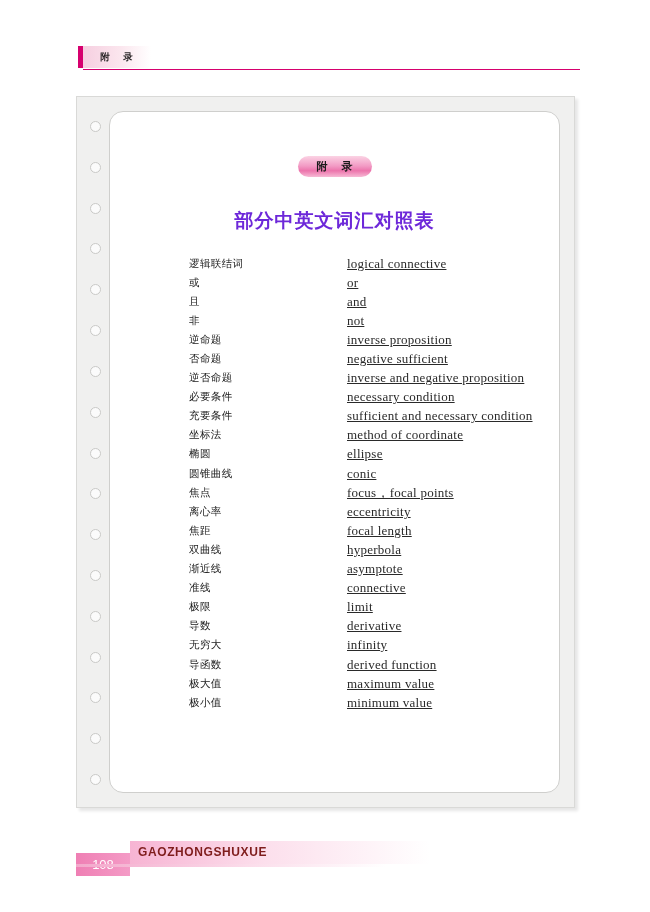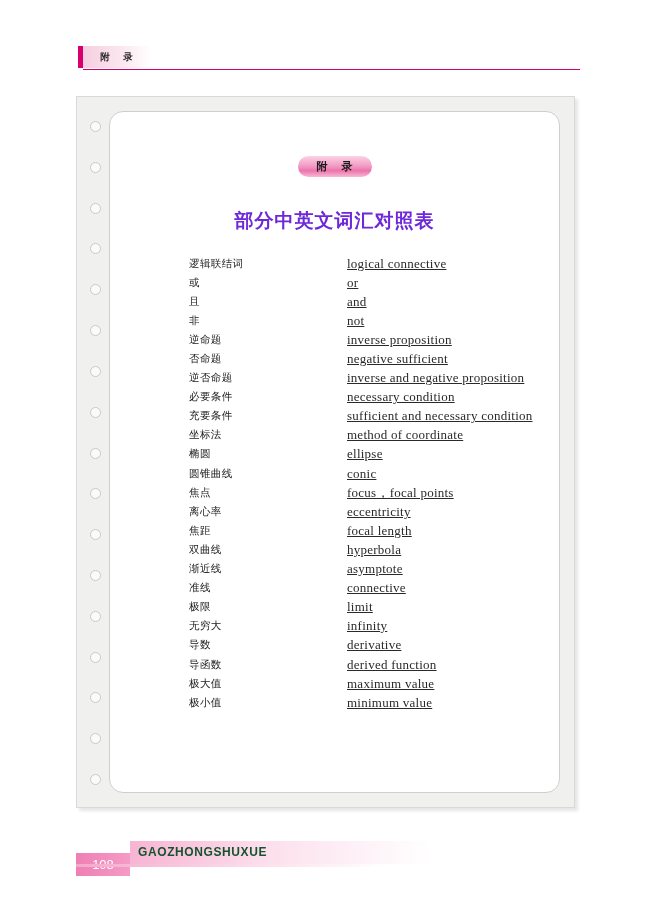--- a/index.html
+++ b/index.html
@@ -202,21 +202,21 @@
   .footer-mark {
     position: absolute;
     left: 62px;
     top: 0;
     height: 23px;
     line-height: 22px;
     font-family: "Liberation Sans", sans-serif;
     font-size: 12px;
     font-weight: bold;
     letter-spacing: 0.6px;
-    color: #14532d;
+    color: #7f1d1d;
   }
   .footer-rule {
     position: absolute;
     left: 0;
     top: 23px;
     width: 310px;
     height: 3px;
     background: linear-gradient(to right, #f3a8cb 0%, #fbdcea 55%, #ffffff 100%);
   }
 </style>
@@ -330,26 +330,26 @@
         </div>
         <div class="vrow">
           <div class="v-cn">准线</div>
           <div class="v-en">connective</div>
         </div>
         <div class="vrow">
           <div class="v-cn">极限</div>
           <div class="v-en">limit</div>
         </div>
         <div class="vrow">
+          <div class="v-cn">导数</div>
+          <div class="v-en">derivative</div>
+        </div>
+        <div class="vrow">
           <div class="v-cn">无穷大</div>
           <div class="v-en">infinity</div>
-        </div>
-        <div class="vrow">
-          <div class="v-cn">导数</div>
-          <div class="v-en">derivative</div>
         </div>
         <div class="vrow">
           <div class="v-cn">导函数</div>
           <div class="v-en">derived function</div>
         </div>
         <div class="vrow">
           <div class="v-cn">极大值</div>
           <div class="v-en">maximum value</div>
         </div>
         <div class="vrow">

